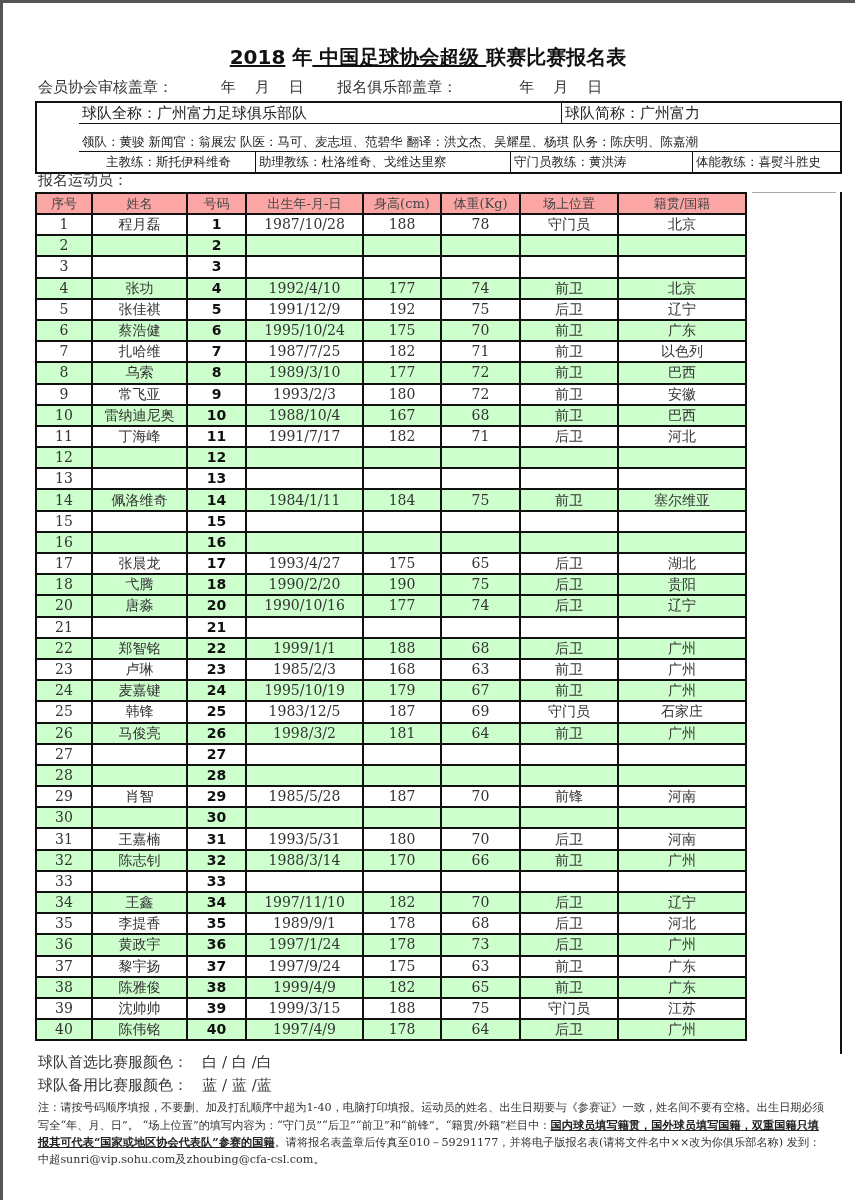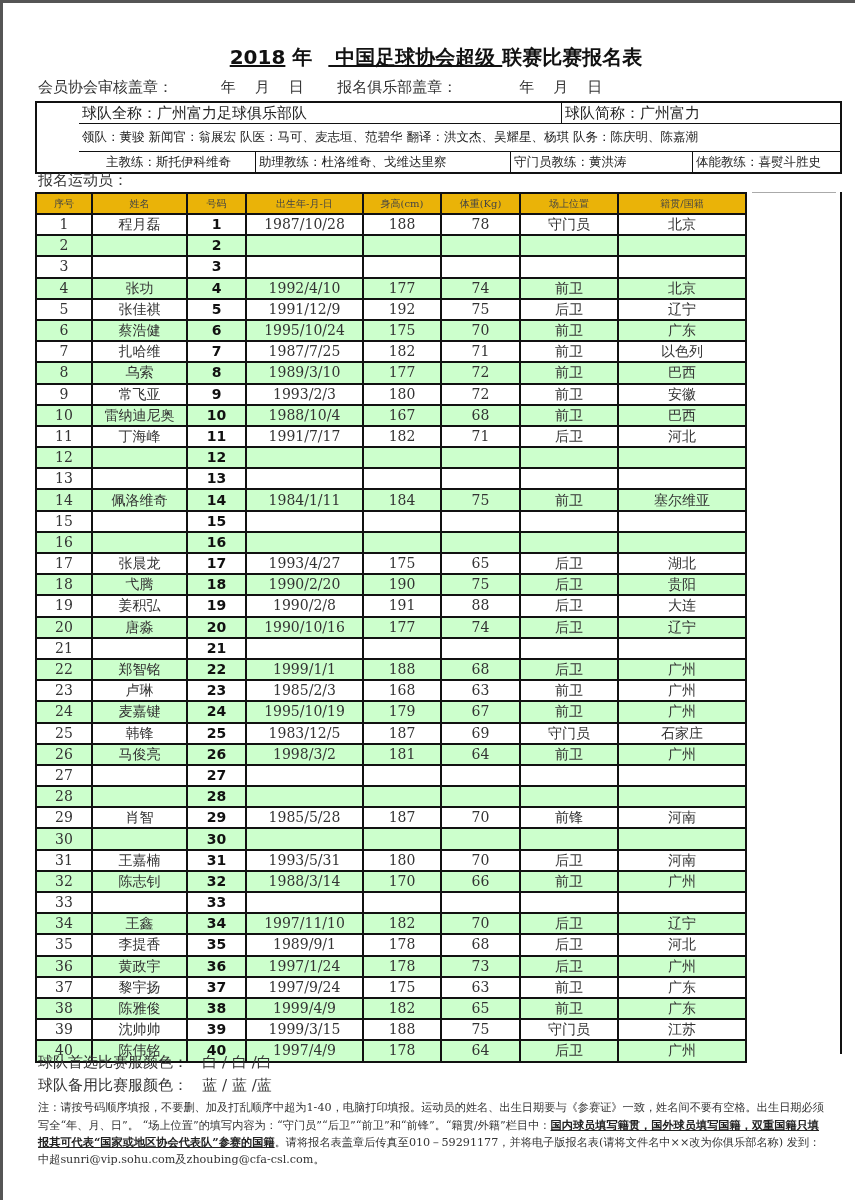--- a/index.html
+++ b/index.html
@@ -11,51 +11,51 @@
   }
   .page-frame {
     position: absolute; left: 0; top: 0; width: 852px; height: 1198px;
     border-left: 3px solid #555; border-top: 3px solid #555;
   }
   .title {
     position: absolute; left: 0; width: 856px; top: 44px; text-align: center;
     font-family: "DejaVu Sans", "Liberation Sans", sans-serif;
     font-size: 20px; font-weight: bold; color: #111;
   }
-  .title .u { text-decoration: underline; margin-left: 16px; }
+  .title .u { text-decoration: underline; }
   .stamp-line {
     position: absolute; top: 78px; left: 38px; font-size: 15px; color: #333;
     white-space: pre;
   }
   .meta {
     position: absolute; left: 35px; width: 807px; top: 101px;
     border: 2px solid #111; box-sizing: border-box; padding-left: 42px;
   }
   .meta-row { display: flex; border-bottom: 1px solid #111; box-sizing: border-box; }
   .meta-row:last-child { border-bottom: none; margin-left: 24px; }
   .meta-cell {
     border-right: 1px solid #111; padding: 0 3px; box-sizing: border-box;
     display: flex; align-items: center; white-space: nowrap; overflow: hidden;
   }
   .meta-cell:last-child { border-right: none; }
   .r1 { height: 21px; font-size: 15px; }
-  .r2 { height: 28px; font-size: 12.5px; }
+  .r2 { height: 28px; font-size: 12.5px; align-items: flex-end; }
   .r3 { height: 20px; font-size: 12.5px; }
   .players-label { position: absolute; top: 171px; left: 38px; font-size: 15px; color: #333; }
 
   table.roster {
     position: absolute; left: 35px; top: 192px; border-collapse: collapse;
     table-layout: fixed; font-size: 14px;
   }
   table.roster th, table.roster td {
     border: 2px solid #111; height: 19.2px; padding: 0; text-align: center;
     line-height: 17px; white-space: nowrap; overflow: hidden; color: #333;
     font-weight: normal;
   }
-  table.roster th { background: #eab308; color: #444; font-size: 10px; height: 19px; text-align: center; }
+  table.roster th { background: #fca5a5; color: #444; font-size: 13px; height: 19px; text-align: center; }
   table.roster tr.g td { background: #ccffcc; }
   td.num { font-family: "DejaVu Sans", "Liberation Sans", sans-serif; font-weight: bold !important; color: #111 !important; font-size: 14px; }
   
   .xcol { position: absolute; left: 746px; top: 192px; width: 96px; height: 862px; pointer-events: none; }
   .xcol .mask { position: absolute; left: 6px; right: 6px; top: 0; bottom: 0; background: #fff; }
   .xcol .topline { position: absolute; left: 6px; right: 6px; top: 0; height: 1px; background: #aaa; }
   .xcol .rb { position: absolute; right: 0; top: 0; bottom: 0; width: 2px; background: #111; }
 
   .kit { position: absolute; left: 38px; font-size: 15px; color: #333; white-space: pre; }
   .note {
@@ -290,30 +290,20 @@
       <tr class="g">
         <td>18</td>
         <td>弋腾</td>
         <td class="num">18</td>
         <td>1990/2/20</td>
         <td>190</td>
         <td>75</td>
         <td>后卫</td>
         <td>贵阳</td>
       </tr>
-      <tr>
-        <td>19</td>
-        <td>姜积弘</td>
-        <td class="num">19</td>
-        <td>1990/2/8</td>
-        <td>191</td>
-        <td>88</td>
-        <td>后卫</td>
-        <td>大连</td>
-      </tr>
       <tr class="g">
         <td>20</td>
         <td>唐淼</td>
         <td class="num">20</td>
         <td>1990/10/16</td>
         <td>177</td>
         <td>74</td>
         <td>后卫</td>
         <td>辽宁</td>
       </tr>

